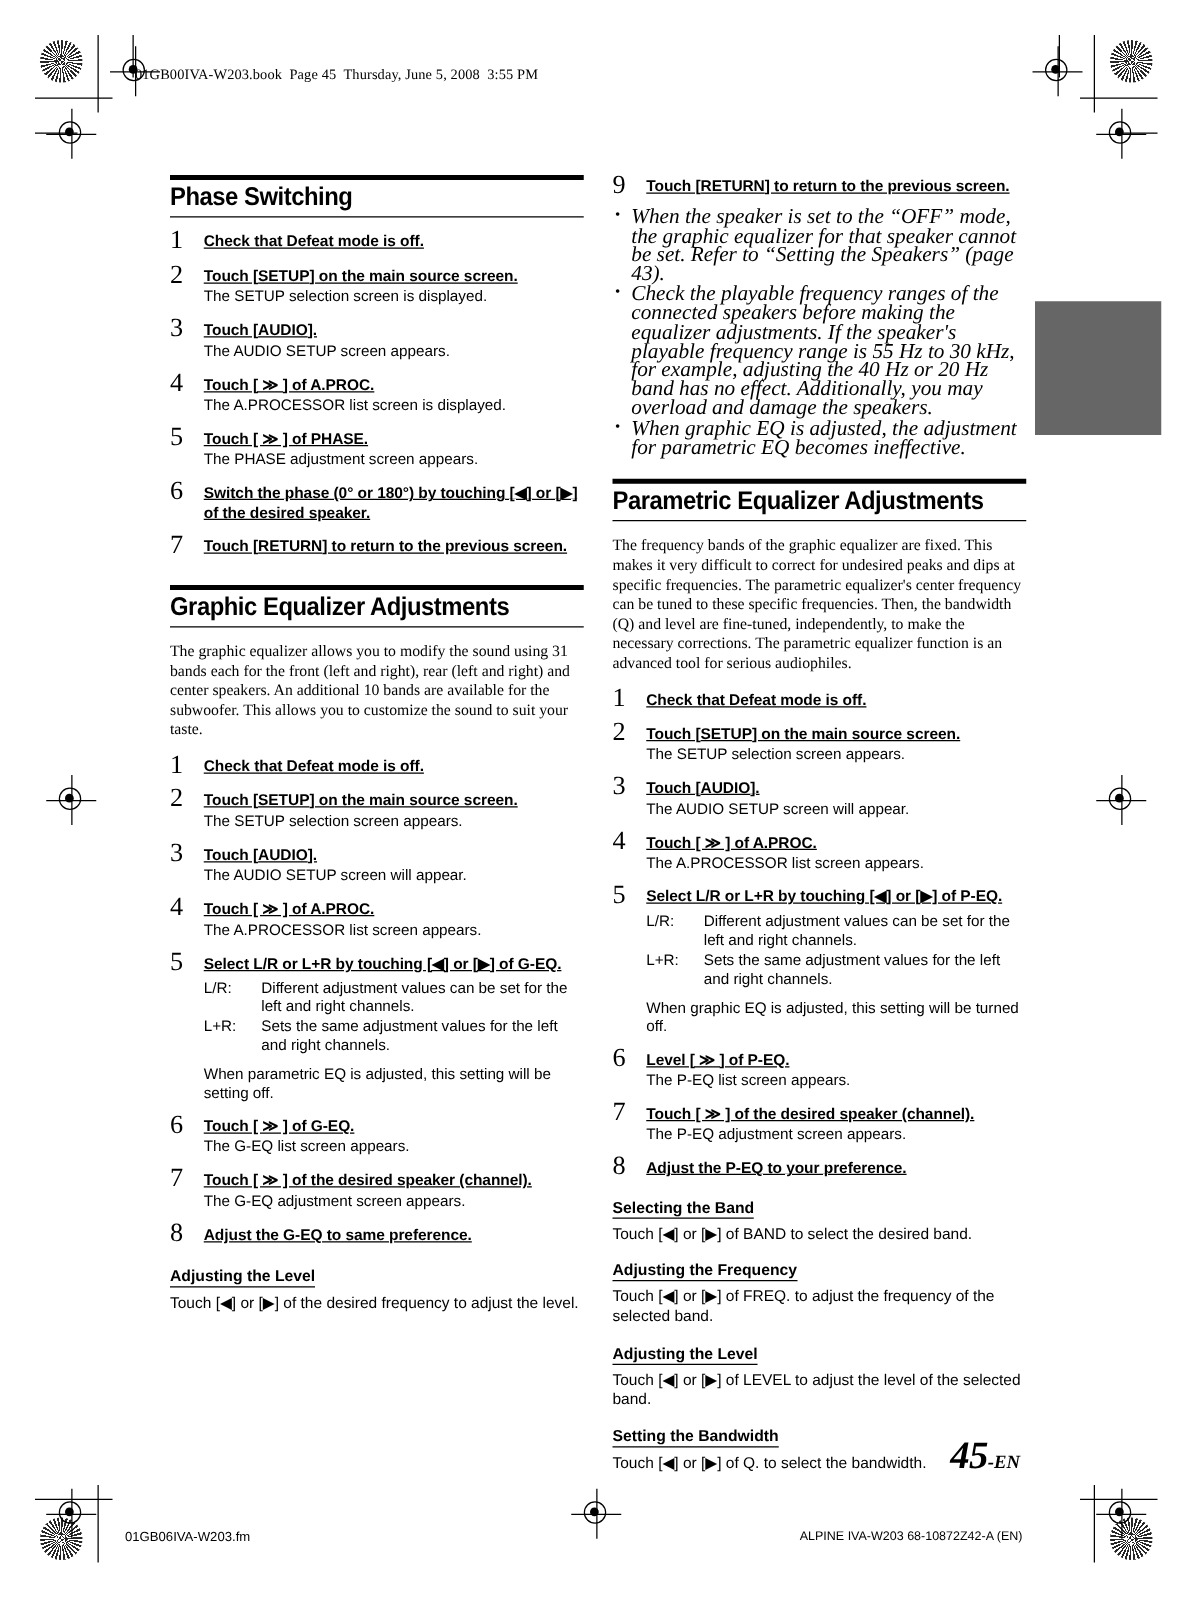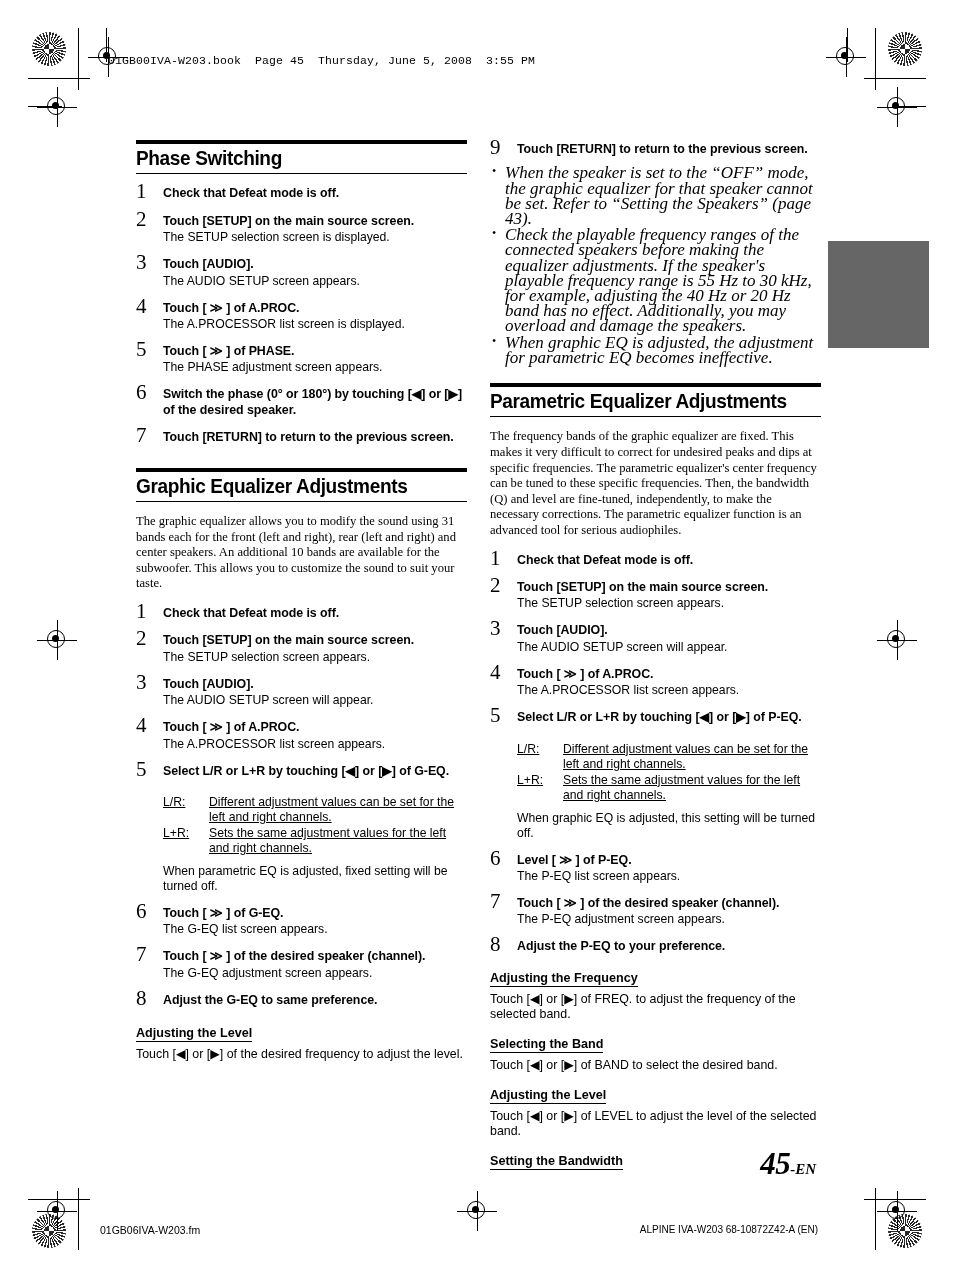--- a/index.html
+++ b/index.html
@@ -32,21 +32,21 @@
     position:absolute; width:34px; height:34px; border-radius:50%;
     background:
       repeating-conic-gradient(#000 0 6deg, #fff 6deg 12deg);
     opacity:.85;
   }
   .cropline { position:absolute; background:#000; }
 
   
   .header-code {
     position:absolute; left:108px; top:54px;
-    font-family:Liberation Mono, monospace;
+    font-family:Liberation Serif, serif;
     font-size:11.5px; letter-spacing:.1px; white-space:pre;
   }
   .tab-marker {
     position:absolute; left:828px; top:241px; width:101px; height:107px;
     background:#666666;
   }
 
   .col { position:absolute; top:140px; width:331px; }
   .col-left  { left:136px; }
   .col-right { left:490px; }
@@ -74,29 +74,30 @@
   
   .step { position:relative; padding-left:27px; margin-bottom:12px; }
   .step .num {
     position:absolute; left:0; top:-5px;
     font-family:"Liberation Serif", serif;
     font-size:21px; font-weight:normal; line-height:1;
   }
   .step .t {
     font-size:12.4px; font-weight:bold; line-height:15.4px;
     letter-spacing:-0.05px;
+    text-decoration:underline;
   }
   .step .d {
     font-size:12.2px; font-weight:normal; line-height:15px;
     color:#000; margin-top:1px;
   }
   .step b { font-weight:bold; }
 
   
-  .defs { margin-top:16px;text-decoration:underline; }
+  .defs { margin-top:4px; }
   .defrow { display:flex; font-size:12.2px; line-height:15px; margin-bottom:1px; }
   .defrow .k { width:46px; flex:0 0 46px; }
   .defrow .v { flex:1 1 auto; }
   .note { font-size:12.2px; line-height:15px; margin-top:8px; }
 
   
   .bullets { margin:4px 0 0 0; }
   .bullet { position:relative; padding-left:15px; margin-bottom:1px; }
   .bullet::before {
     content:"\2022"; position:absolute; left:2px; top:-1px;
@@ -274,21 +275,21 @@
     <div class="defs">
       <div class="defrow">
         <span class="k">L/R:</span>
         <span class="v">Different adjustment values can be set for the left and right channels.</span>
       </div>
       <div class="defrow">
         <span class="k">L+R:</span>
         <span class="v">Sets the same adjustment values for the left and right channels.</span>
       </div>
     </div>
-    <div class="note">When parametric EQ is adjusted, fixed setting will be turned off.</div>
+    <div class="note">When parametric EQ is adjusted, this setting will be setting off.</div>
   </div>
 
   <div class="step">
     <span class="num">6</span>
     <div class="t">Touch [ ≫ ] of G-EQ.</div>
     <div class="d">The G-EQ list screen appears.</div>
   </div>
 
   <div class="step">
     <span class="num">7</span>
@@ -383,33 +384,34 @@
     <div class="t">Touch [ ≫ ] of the desired speaker (channel).</div>
     <div class="d">The P-EQ adjustment screen appears.</div>
   </div>
 
   <div class="step" style="margin-bottom:2px;">
     <span class="num">8</span>
     <div class="t">Adjust the P-EQ to your preference.</div>
   </div>
 
   <div>
+    <div class="subhead">Selecting the Band</div>
+    <div class="subbody">Touch [◀] or [▶] of BAND to select the desired band.</div>
+  </div>
+  <div>
     <div class="subhead">Adjusting the Frequency</div>
     <div class="subbody">Touch [◀] or [▶] of FREQ. to adjust the frequency of the selected band.</div>
-  </div>
-  <div>
-    <div class="subhead">Selecting the Band</div>
-    <div class="subbody">Touch [◀] or [▶] of BAND to select the desired band.</div>
   </div>
   <div>
     <div class="subhead">Adjusting the Level</div>
     <div class="subbody">Touch [◀] or [▶] of LEVEL to adjust the level of the selected band.</div>
   </div>
   <div>
     <div class="subhead">Setting the Bandwidth</div>
+    <div class="subbody">Touch [◀] or [▶] of Q. to select the bandwidth.</div>
   </div>
 </div>
 
 <div class="pageno">
   <span class="n">45</span><span class="s">-EN</span>
 </div>
 
 <div class="foot-left">01GB06IVA-W203.fm</div>
 <div class="foot-right">ALPINE IVA-W203 68-10872Z42-A (EN)</div>
 

